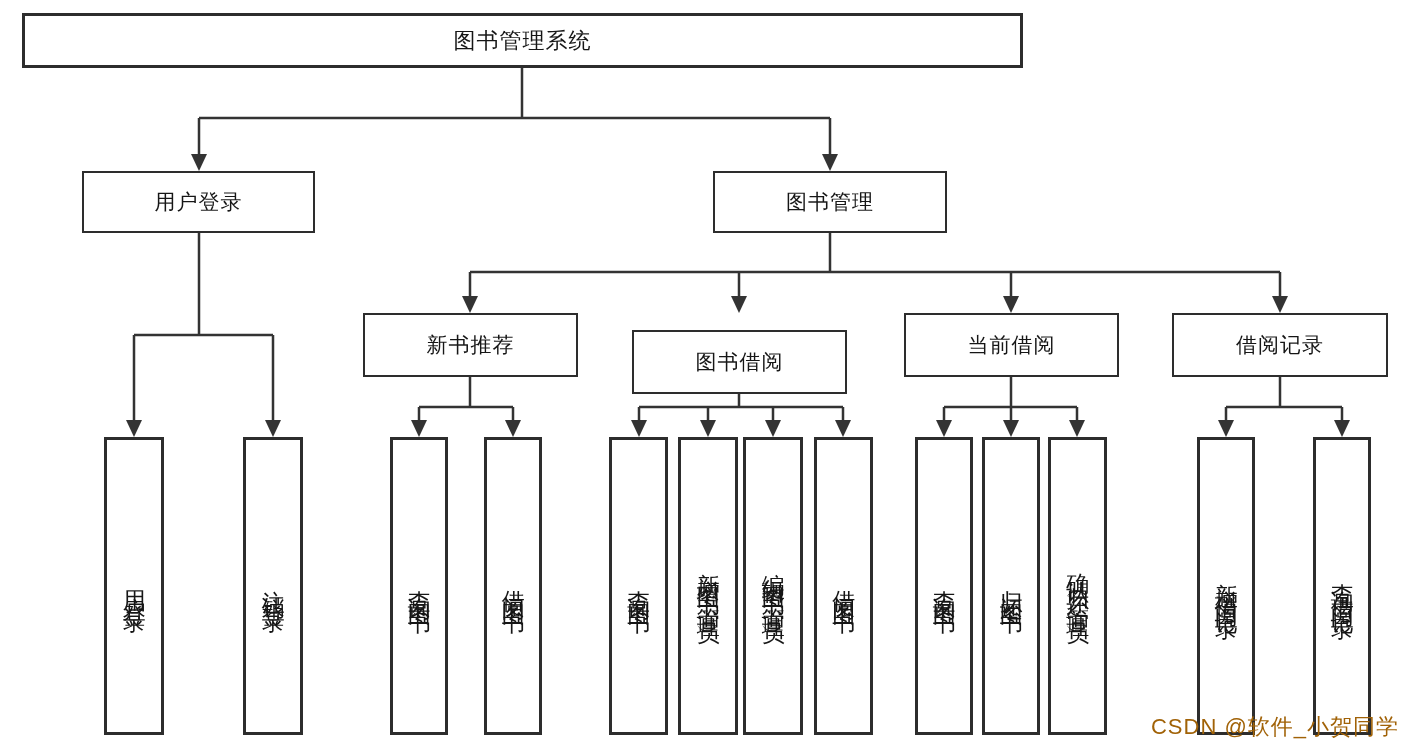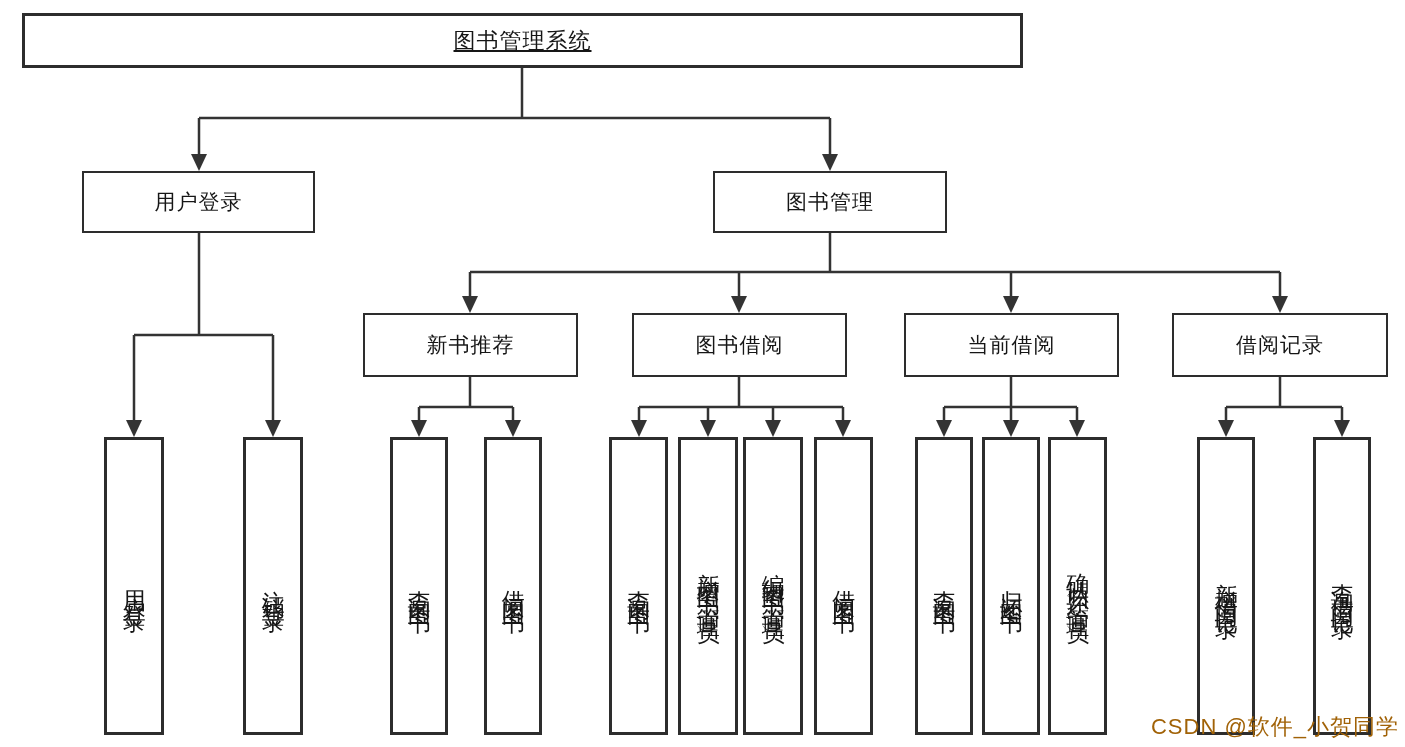--- a/index.html
+++ b/index.html
@@ -14,21 +14,21 @@
   .node {
     position:absolute;
     box-sizing:border-box;
     background:#ffffff;
     border:2px solid #2d2d2d;
     display:flex; align-items:center; justify-content:center;
     font-size:21px; color:#161616;
     letter-spacing:1px;
     white-space:nowrap;
   }
-  .root-node { border-width:3px; font-size:22px;text-decoration:underline; }
+  .root-node { border-width:3px; font-size:22px; }
   .leaf {
     border-width:3px;
   }
   .leaf .vtext {
     writing-mode:vertical-rl;
     text-orientation:mixed;
     font-size:23px;
     line-height:1.1;
     letter-spacing:7px;
     color:#161616;
@@ -90,21 +90,21 @@
   <div class="node" style="left:82px; top:171px; width:233px; height:62px;">
     <span>用户登录</span>
   </div>
   <div class="node" style="left:713px; top:171px; width:234px; height:62px;">
     <span>图书管理</span>
   </div>
 
   <div class="node" style="left:363px; top:313px; width:215px; height:64px;">
     <span>新书推荐</span>
   </div>
-  <div class="node" style="left:632px; top:313px; width:215px; height:64px;justify-content:center;">
+  <div class="node" style="left:632px; top:330px; width:215px; height:64px;justify-content:center;">
     <span>图书借阅</span>
   </div>
   <div class="node" style="left:904px; top:313px; width:215px; height:64px;">
     <span>当前借阅</span>
   </div>
   <div class="node" style="left:1172px; top:313px; width:216px; height:64px;align-items:center;">
     <span>借阅记录</span>
   </div>
 
   <div class="node leaf" style="left:104px; top:437px; width:60px; height:298px;">

